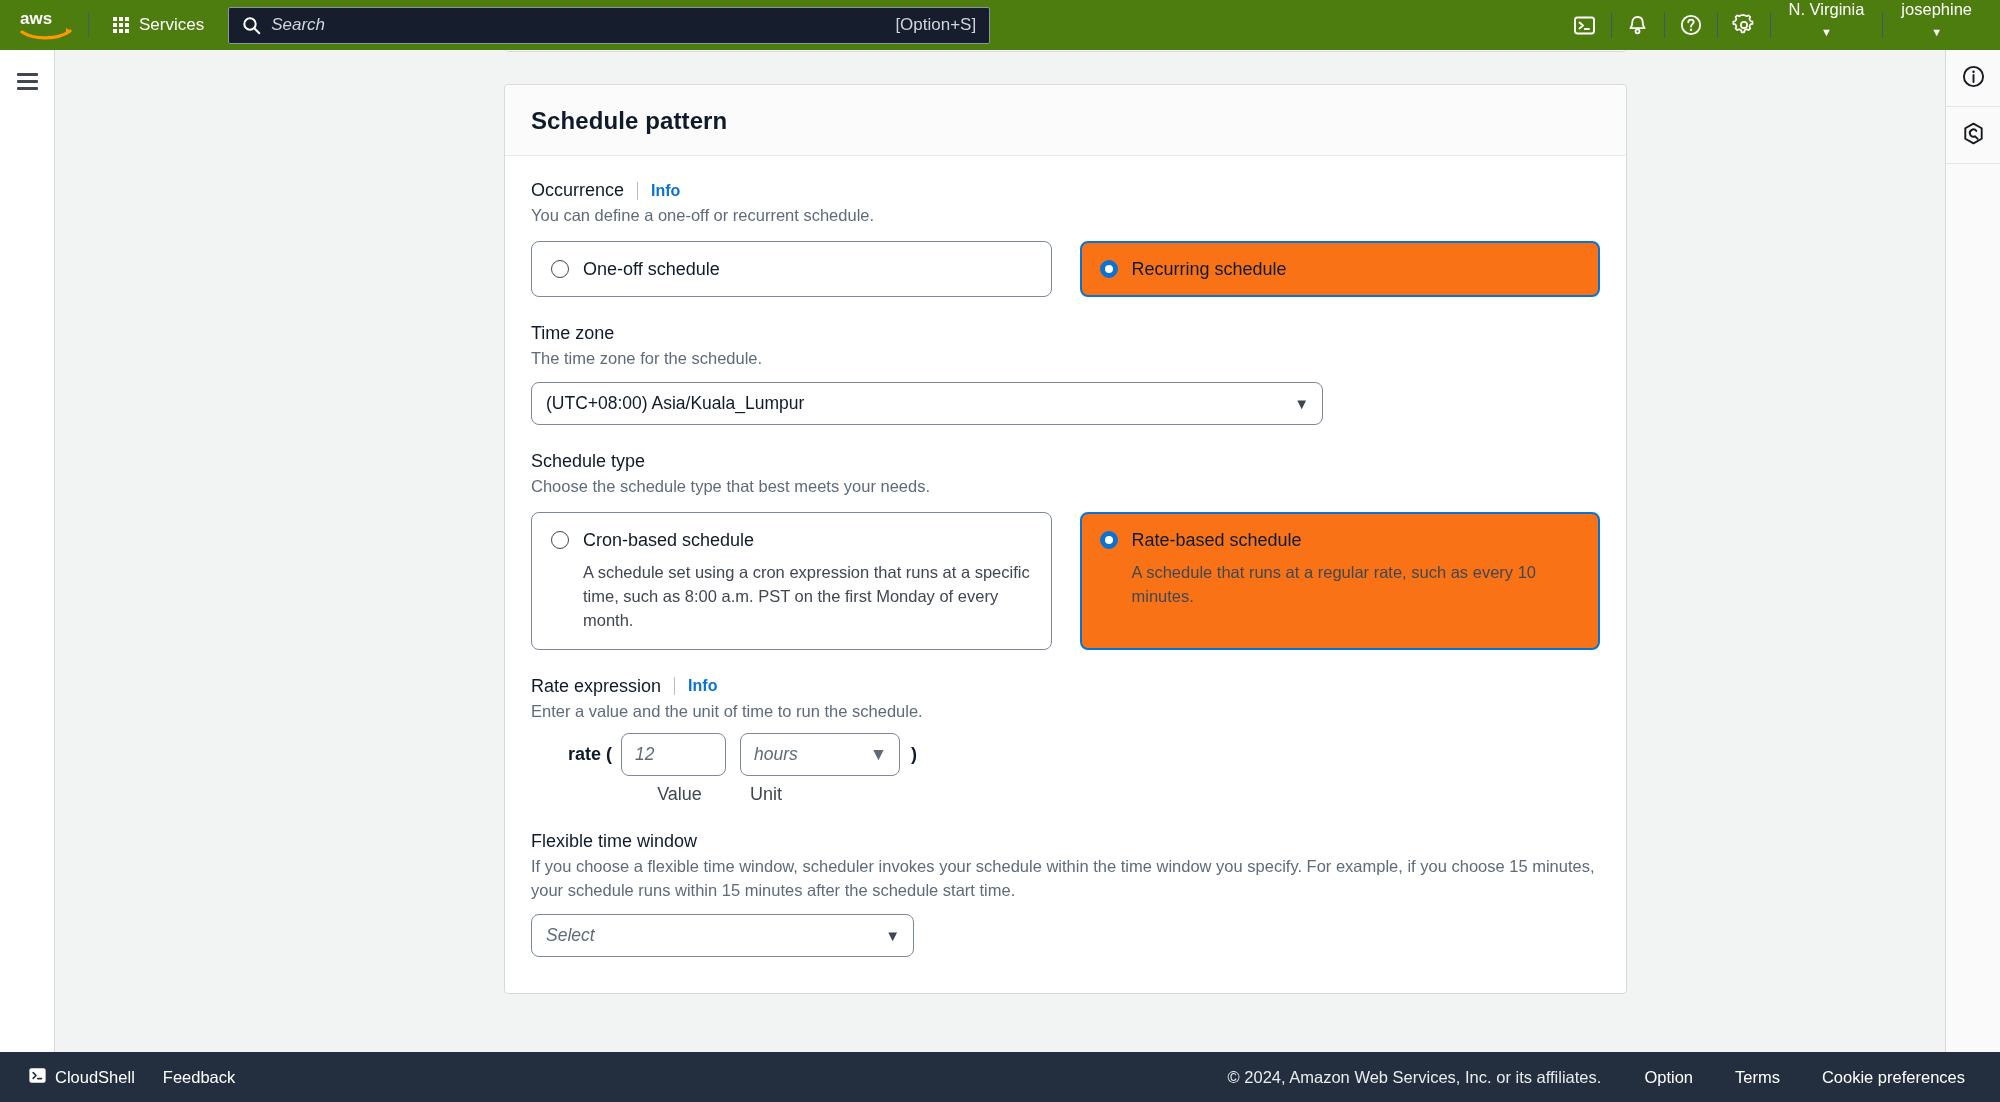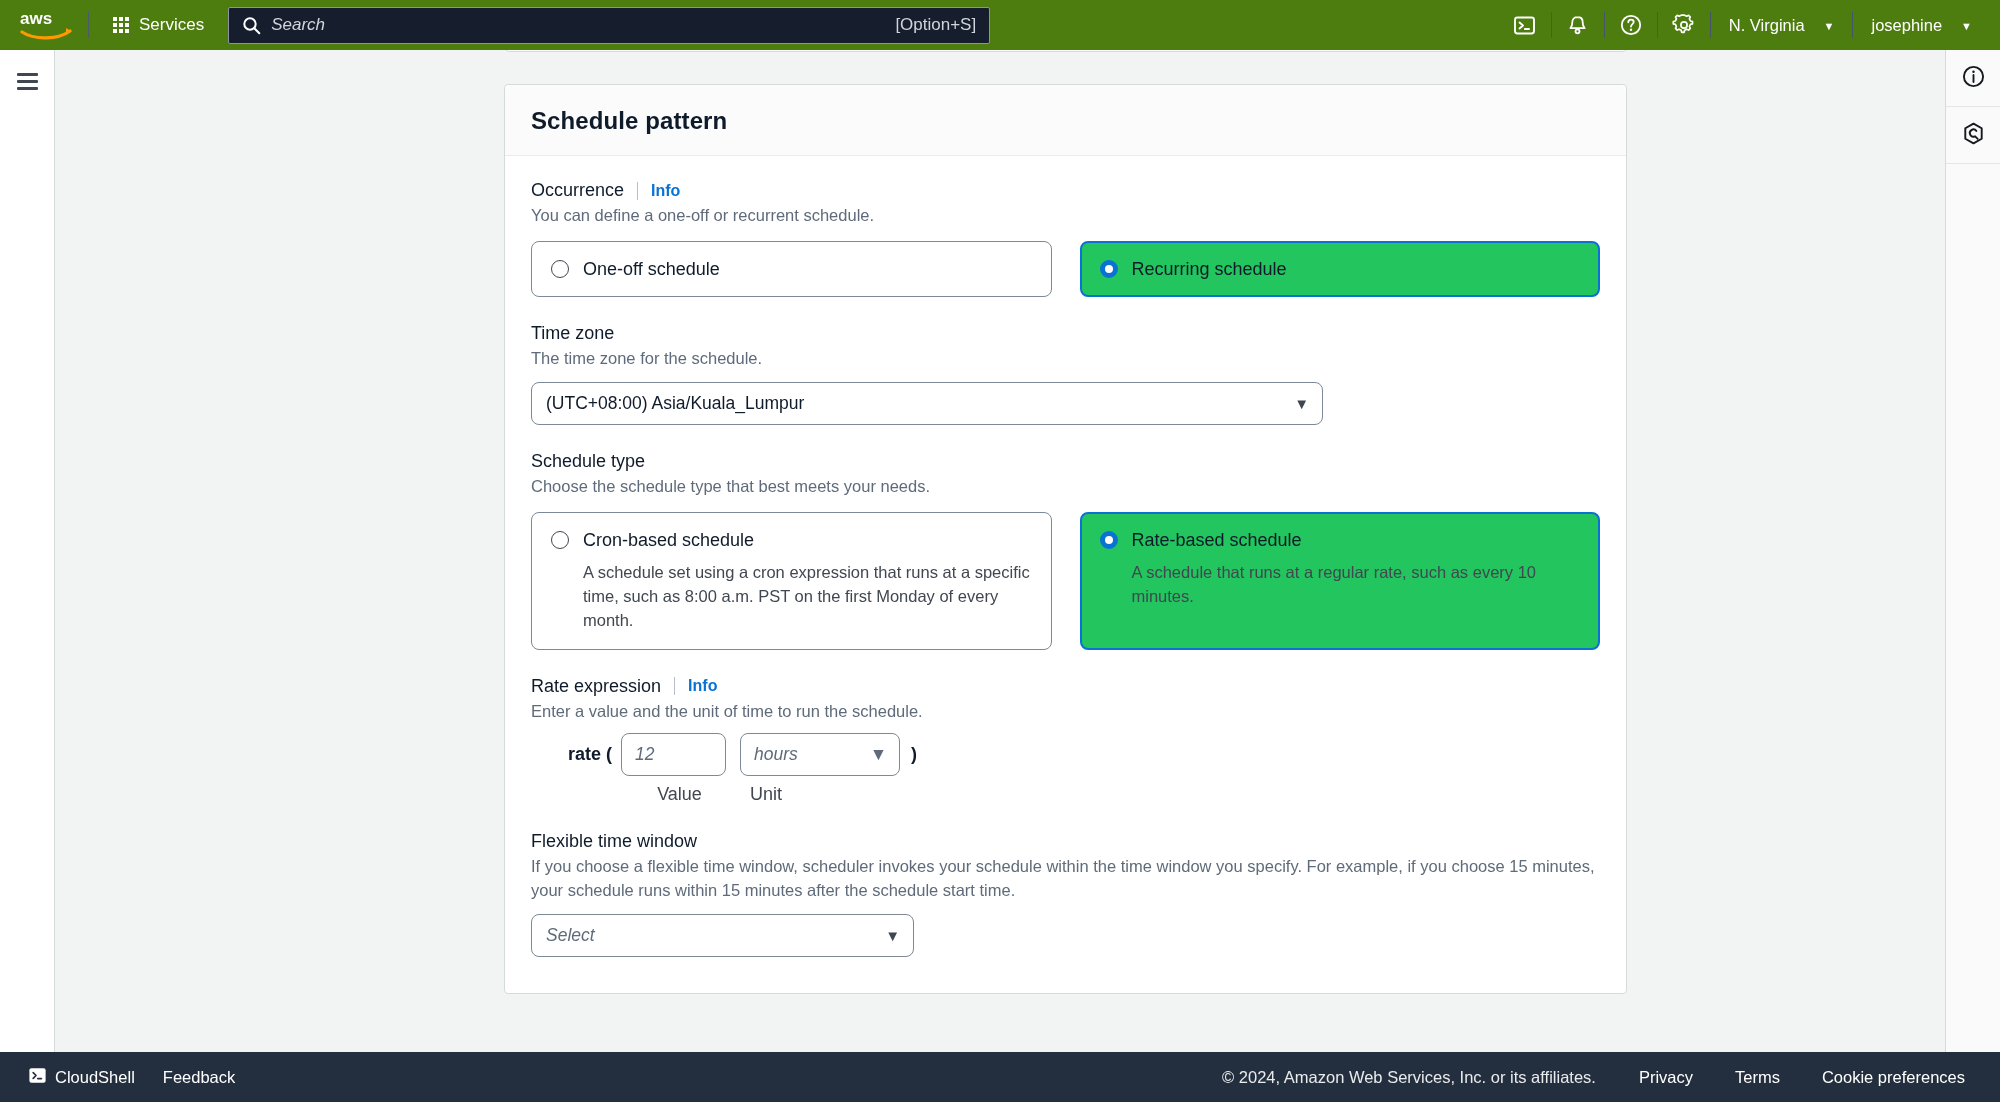--- a/index.html
+++ b/index.html
@@ -35,21 +35,21 @@
     display: flex; align-items: center;
     padding: 0 13px;
     cursor: text;
   }
   .search-icon { flex: 0 0 auto; margin-right: 10px; display:flex; }
   .search-ph { color: #d1d5db; font-size: 17px; font-style: italic; flex: 1; }
   .search-kbd { color: #d1d5db; font-size: 17px; }
   .nav-right { margin-left: auto; display: flex; align-items: center; height: 100%; }
   .nav-icon-btn { width: 52px; height: 50px; display: flex; align-items: center; justify-content: center; cursor: pointer; }
   .nav-sep { width: 1px; height: 26px; background: #46556a; }
-  .nav-text-btn { color: #fff; font-size: 16.5px; padding: 0 18px; height: 50px; display: flex; align-items: center; gap: 19px; cursor: pointer; white-space: nowrap; }
+  .nav-text-btn { color: #fff; font-size: 16.5px; padding: 0 18px; height: 50px; display: flex; align-items: center; gap: 7px; cursor: pointer; white-space: nowrap; flex-direction: column; }
   .caret { font-size: 11px; line-height: 1; position: relative; top: 1px; }
 
   
   .leftrail {
     position: absolute; top: 50px; left: 0;
     width: 55px; height: 1002px;
     background: #ffffff;
     border-right: 1px solid #d5dbdb;
     z-index: 20;
   }
@@ -109,21 +109,21 @@
     border: 1px solid #7d8998;
     border-radius: 8px;
     background: #fff;
     padding: 16px 19px;
     display: flex;
     align-items: flex-start;
     gap: 14px;
     cursor: pointer;
     min-height: 53px;
   }
-  .tile.sel { border: 2px solid #0972d3; background: #22c55e; padding: 15px 18px; }
+  .tile.sel { border: 2px solid #0972d3; background: #f97316; padding: 15px 18px; }
   .radio {
     flex: 0 0 auto;
     width: 18px; height: 18px;
     border-radius: 50%;
     border: 1.6px solid #414750;
     background: #fff;
     margin-top: 2px;
   }
   .radio.on {
     border: 5px solid #0972d3;
@@ -429,18 +429,18 @@
         </svg>
       </span>
       <span>CloudShell</span>
     </div>
     <div class="f-item">
       <span>Feedback</span>
     </div>
   </div>
   <div class="f-right">
     <span class="f-copy">© 2024, Amazon Web Services, Inc. or its affiliates.</span>
-    <span class="f-link">Privacy</span>
+    <span class="f-link">Option</span>
     <span class="f-link">Terms</span>
     <span class="f-link">Cookie preferences</span>
     <span style="width:14px"></span>
   </div>
 </div>
 
 </body></html>

